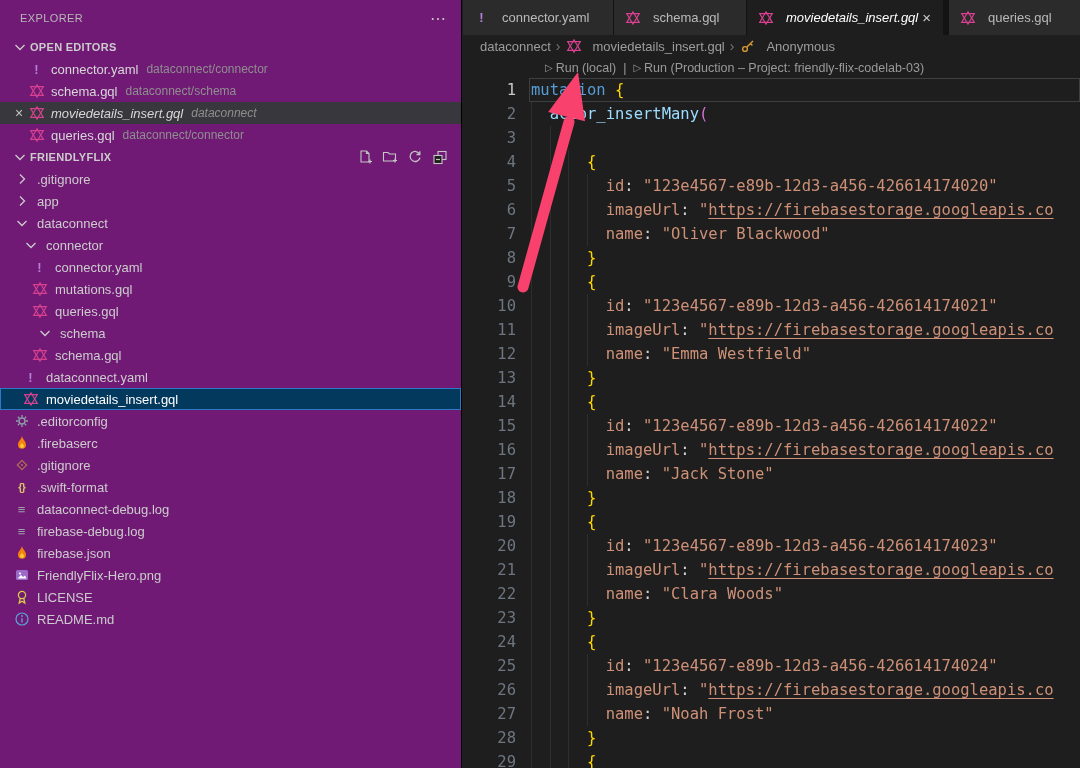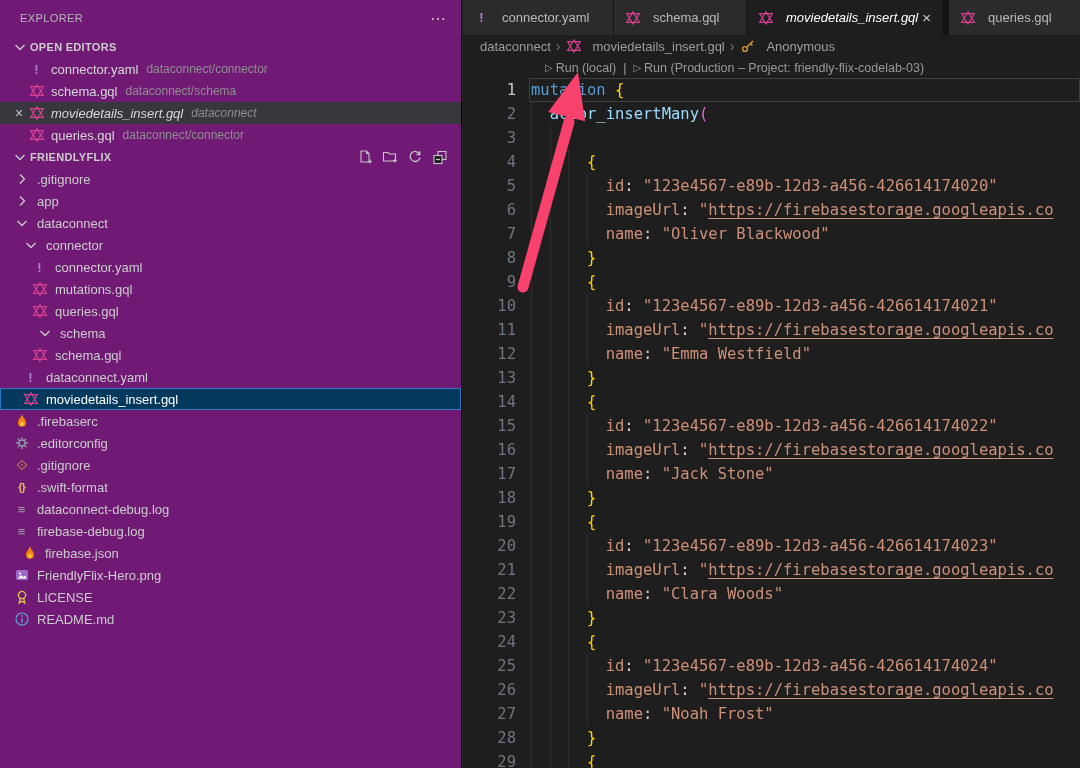--- a/index.html
+++ b/index.html
@@ -255,38 +255,38 @@
           <svg width="16" height="16" viewBox="0 0 16 16" fill="none">
             <path d="M8 1.8 L14.3 12.4 L1.7 12.4 Z" stroke="#d5418f" stroke-width="1.2"></path>
                 <path d="M8 14.2 L1.7 3.6 L14.3 3.6 Z" stroke="#d5418f" stroke-width="1.2"></path>
           </svg>
         </span>
         <span class="tree-label">moviedetails_insert.gql</span>
       </div>
       <div class="tree-row" style="padding-left: 12px;">
         <span class="fic">
           <svg width="16" height="16" viewBox="0 0 16 16" fill="none">
+            <circle cx="8" cy="8" r="3" stroke="#8fa0aa" stroke-width="1.4"></circle>
+             <path d="M8 2v2.2M8 11.8V14M2 8h2.2M11.8 8H14M3.8 3.8l1.6 1.6M10.6 10.6l1.6 1.6M12.2 3.8l-1.6 1.6M5.4 10.6l-1.6 1.6" stroke="#8fa0aa" stroke-width="1.3"></path>
+          </svg>
+        </span>
+        <span class="tree-label">.editorconfig</span>
+      </div>
+      <div class="tree-row" style="padding-left: 12px;">
+        <span class="fic">
+          <svg width="16" height="16" viewBox="0 0 16 16" fill="none">
             <path d="M8 1 C8.4 4 12 6.3 12 9.8 A4 4 0 0 1 4 9.8 C4 6.3 7.6 4 8 1 Z" fill="#f5820d"></path>
               <path d="M8 7.2 C8 9 10 9.6 10 11.1 A2 2 0 0 1 6 11.1 C6 9.6 8 9 8 7.2 Z" fill="#fcca3f"></path>
           </svg>
         </span>
         <span class="tree-label">.firebaserc</span>
       </div>
       <div class="tree-row" style="padding-left: 12px;">
         <span class="fic">
           <svg width="16" height="16" viewBox="0 0 16 16" fill="none">
-            <circle cx="8" cy="8" r="3" stroke="#8fa0aa" stroke-width="1.4"></circle>
-             <path d="M8 2v2.2M8 11.8V14M2 8h2.2M11.8 8H14M3.8 3.8l1.6 1.6M10.6 10.6l1.6 1.6M12.2 3.8l-1.6 1.6M5.4 10.6l-1.6 1.6" stroke="#8fa0aa" stroke-width="1.3"></path>
-          </svg>
-        </span>
-        <span class="tree-label">.editorconfig</span>
-      </div>
-      <div class="tree-row" style="padding-left: 12px;">
-        <span class="fic">
-          <svg width="16" height="16" viewBox="0 0 16 16" fill="none">
             <rect x="4.7" y="4.7" width="6.6" height="6.6" transform="rotate(45 8 8)" stroke="#b0695a" stroke-width="1.3"></rect>
             <circle cx="8" cy="8" r="1.1" fill="#b0695a"></circle>
           </svg>
         </span>
         <span class="tree-label">.gitignore</span>
       </div>
       <div class="tree-row" style="padding-left: 12px;">
         <span class="fic">
           <span class="ic-braces">{}</span>
         </span>
@@ -297,21 +297,21 @@
           <span class="ic-log">≡</span>
         </span>
         <span class="tree-label">dataconnect-debug.log</span>
       </div>
       <div class="tree-row" style="padding-left: 12px;">
         <span class="fic">
           <span class="ic-log">≡</span>
         </span>
         <span class="tree-label">firebase-debug.log</span>
       </div>
-      <div class="tree-row" style="padding-left: 12px; margin-left: 8px;">
+      <div class="tree-row" style="padding-left: 12px;">
         <span class="fic">
           <svg width="16" height="16" viewBox="0 0 16 16" fill="none">
             <path d="M8 1 C8.4 4 12 6.3 12 9.8 A4 4 0 0 1 4 9.8 C4 6.3 7.6 4 8 1 Z" fill="#f5820d"></path>
               <path d="M8 7.2 C8 9 10 9.6 10 11.1 A2 2 0 0 1 6 11.1 C6 9.6 8 9 8 7.2 Z" fill="#fcca3f"></path>
           </svg>
         </span>
         <span class="tree-label">firebase.json</span>
       </div>
       <div class="tree-row" style="padding-left: 12px;">
         <span class="fic">

